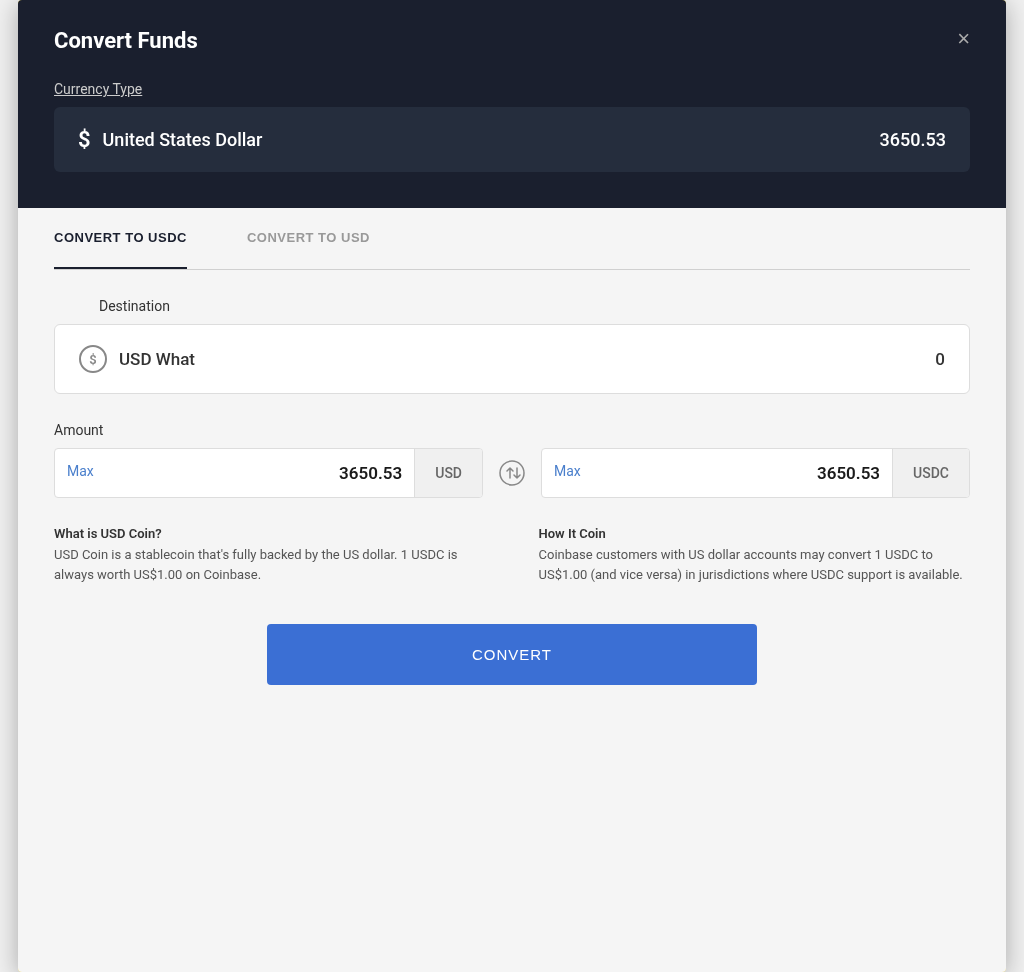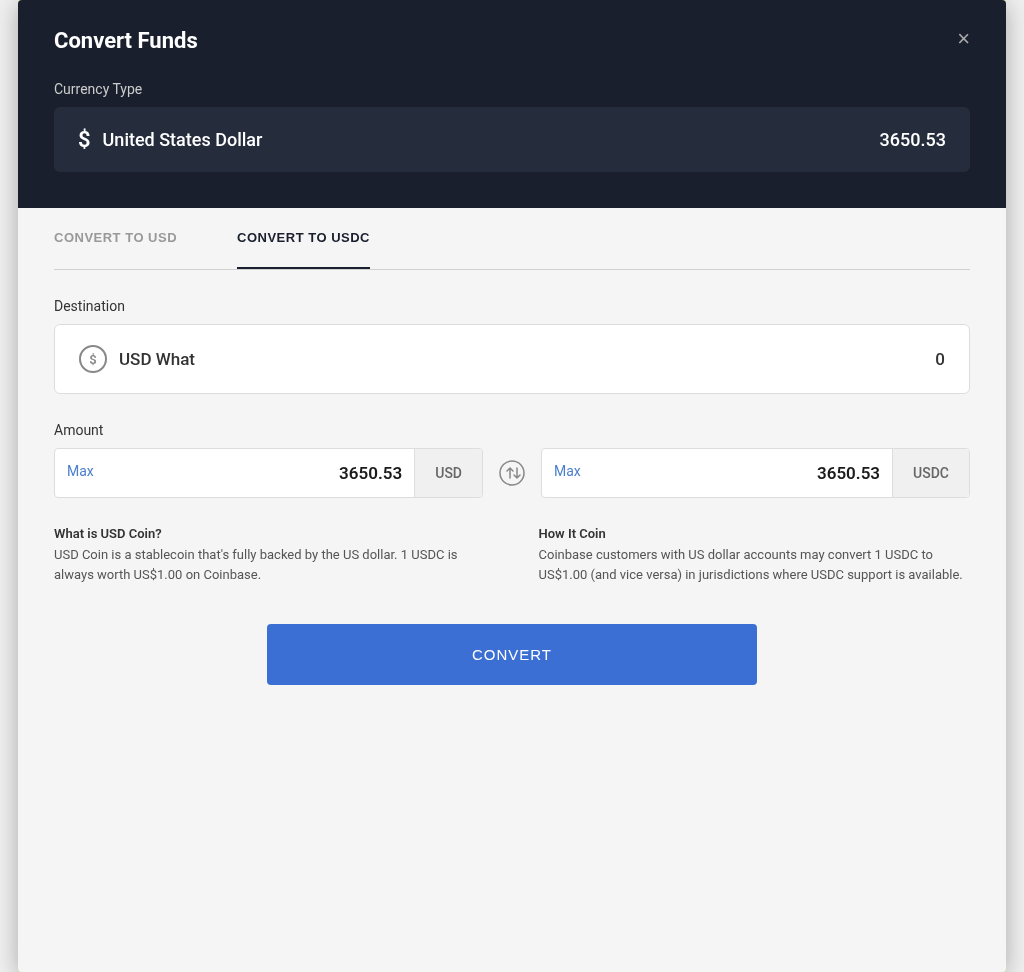--- a/index.html
+++ b/index.html
@@ -43,20 +43,21 @@
       padding: 0;
     }
     .currency-section {
       background: #1a1f2e;
       padding: 0 36px 36px 36px;
     }
     .currency-label {
       color: #cccccc;
       font-size: 14px;
       margin-bottom: 10px;
+      text-decoration: underline;
     }
     .currency-row {
       background: #252d3d;
       border-radius: 6px;
       padding: 20px 24px;
       display: flex;
       justify-content: space-between;
       align-items: center;
     }
     .currency-left {
@@ -105,20 +106,21 @@
     }
     .tab.active {
       color: #1a1f2e;
       border-bottom: 2px solid #1a1f2e;
     }
     .section-label {
       font-size: 14px;
       color: #333333;
       margin-bottom: 10px;
       font-weight: 400;
+      margin-left: 45px;
     }
     .destination-row {
       background: #ffffff;
       border: 1px solid #dddddd;
       border-radius: 6px;
       padding: 20px 24px;
       display: flex;
       justify-content: space-between;
       align-items: center;
       margin-bottom: 28px;
@@ -257,25 +259,25 @@
         <span class="dollar-icon">$</span>
         <span class="currency-name">United States Dollar</span>
       </div>
       <span class="currency-amount">3650.53</span>
     </div>
   </div>
 
   <div class="modal-body">
 
     <div class="tabs">
+      <button class="tab active">
+        <span>CONVERT TO USDC</span>
+      </button>
       <button class="tab">
         <span>CONVERT TO USD</span>
-      </button>
-      <button class="tab active">
-        <span>CONVERT TO USDC</span>
       </button>
     </div>
 
     <div class="section-label">Destination</div>
     <div class="destination-row">
       <div class="destination-left">
         <div class="usdc-icon">$</div>
         <span class="destination-name">USD What</span>
       </div>
       <span class="destination-amount">0</span>

